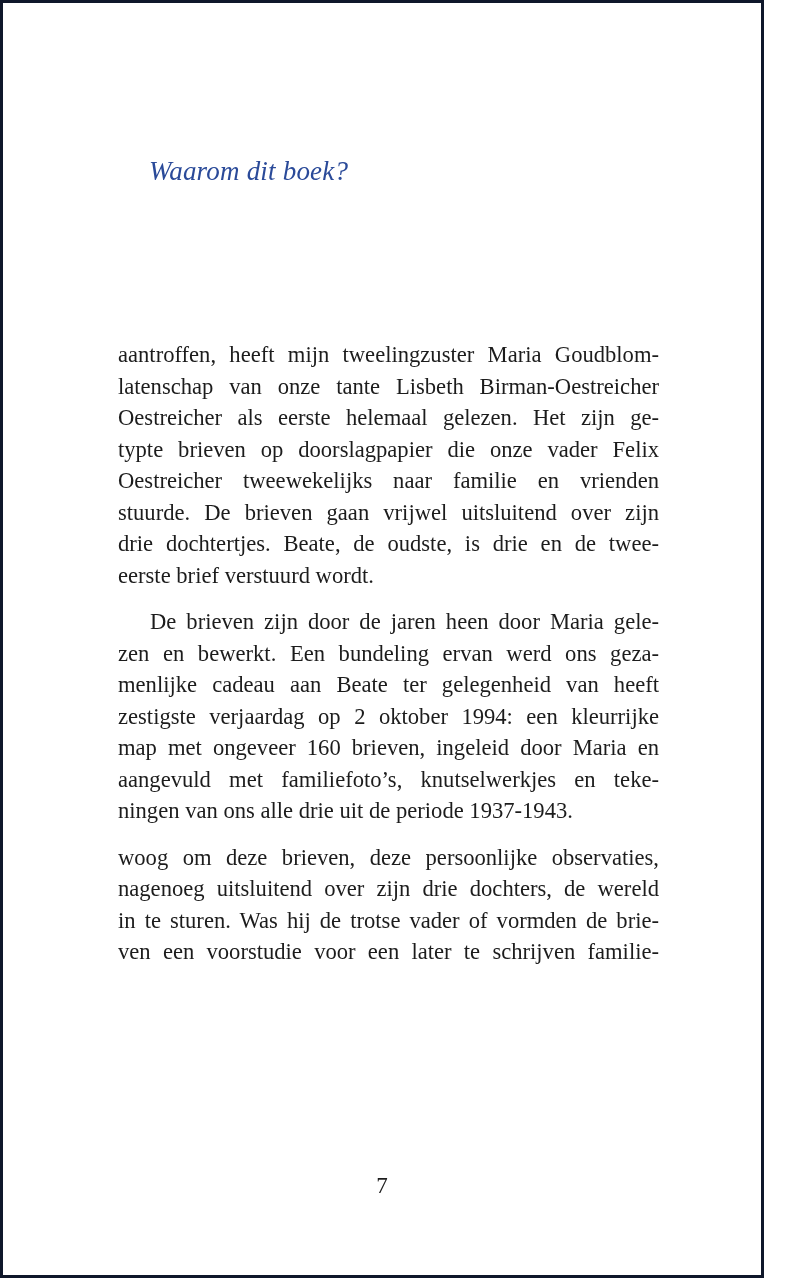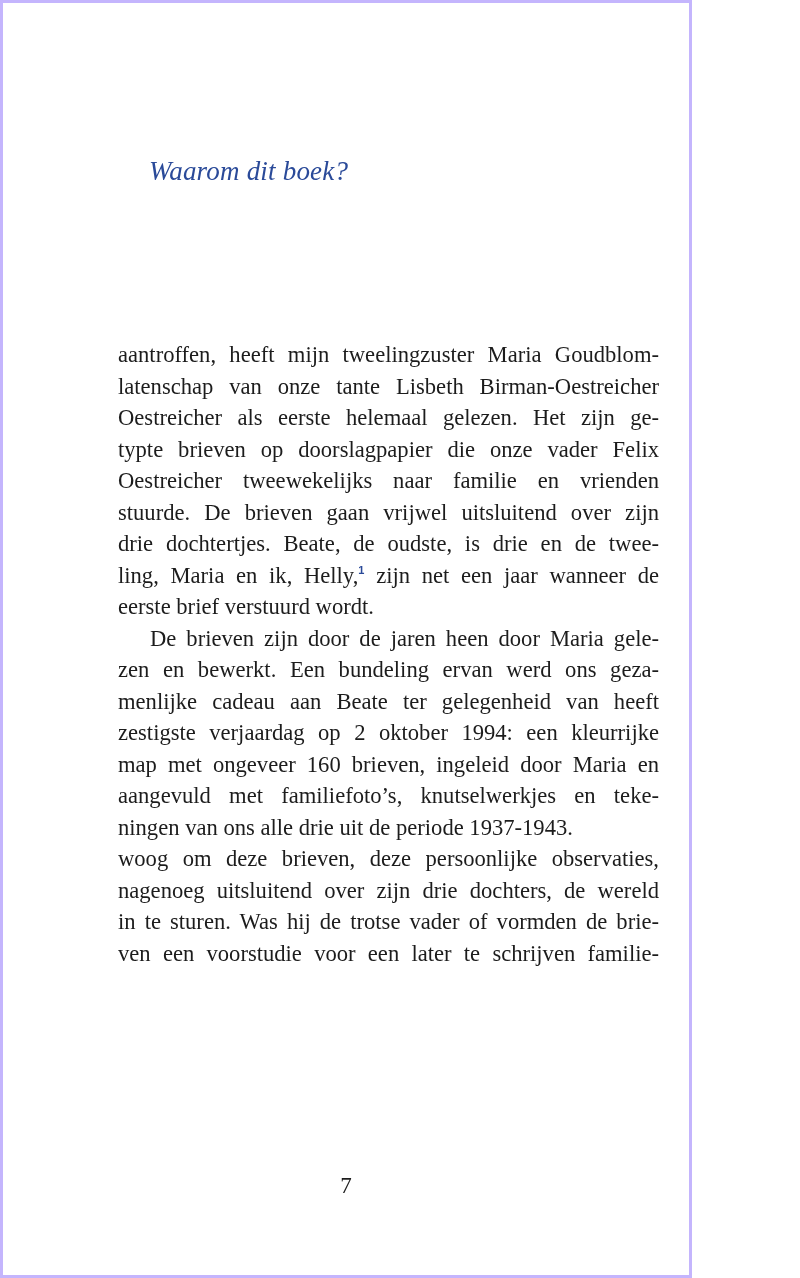--- a/index.html
+++ b/index.html
@@ -9,24 +9,24 @@
     }
     body {
       width: 800px;
       height: 1278px;
       position: relative;
       overflow: hidden;
     }
     .page {
       position: absolute;
       left: 0; top: 0;
-      width: 692px;
+      width: 764px;
       height: 1278px;
       box-sizing: border-box;
-      border: 3px solid #c4b5fd;
+      border: 3px solid #0f172a;
       background: #ffffff;
     }
     .chapter-title {
       position: absolute;
       left: 146px;
       top: 153px;
       margin: 0;
       font-family: "Liberation Serif", "DejaVu Serif", serif;
       font-style: italic;
       font-weight: normal;
@@ -45,21 +45,21 @@
       color: #1c1c1c;
       text-align: justify;
     }
     .body-text p {
       margin: 0;
       text-align: justify;
       hyphens: manual;
     }
     .body-text p.indent {
       text-indent: 32px;
-      margin-top: 0;
+      margin-top: 15px;
     }
     .line {
       display: block;
       text-align: justify;
       text-align-last: justify;
       white-space: nowrap;
       height: 31.5px;
     }
     .line.last {
       text-align-last: left;
@@ -96,21 +96,20 @@
   <div class="body-text">
 
     <p>
       <span class="line">aantroffen, heeft mijn tweelingzuster Maria Goudblom-</span>
       <span class="line">latenschap van onze tante Lisbeth Birman-Oestreicher</span>
       <span class="line">Oestreicher als eerste helemaal gelezen. Het zijn ge-</span>
       <span class="line">typte brieven op doorslagpapier die onze vader Felix</span>
       <span class="line">Oestreicher tweewekelijks naar familie en vrienden</span>
       <span class="line">stuurde. De brieven gaan vrijwel uitsluitend over zijn</span>
       <span class="line">drie dochtertjes. Beate, de oudste, is drie en de twee-</span>
-      <span class="line"><span>ling, Maria en ik, Helly,</span><sup class="footnote-ref">1</sup><span> zijn net een jaar wanneer de</span></span>
       <span class="line last">eerste brief verstuurd wordt.</span>
     </p>
 
     <p class="indent">
       <span class="line first-indent" style="padding-left:32px;text-indent:0;box-sizing:border-box;"><span>De brieven zijn door de jaren heen door Maria gele-</span></span>
       <span class="line" style="text-indent:0;">zen en bewerkt. Een bundeling ervan werd ons geza-</span>
       <span class="line" style="text-indent:0;">menlijke cadeau aan Beate ter gelegenheid van heeft</span>
       <span class="line" style="text-indent:0;">zestigste verjaardag op 2 oktober 1994: een kleurrijke</span>
       <span class="line" style="text-indent:0;">map met ongeveer 160 brieven, ingeleid door Maria en</span>
       <span class="line" style="text-indent:0;">aangevuld met familiefoto’s, knutselwerkjes en teke-</span>

